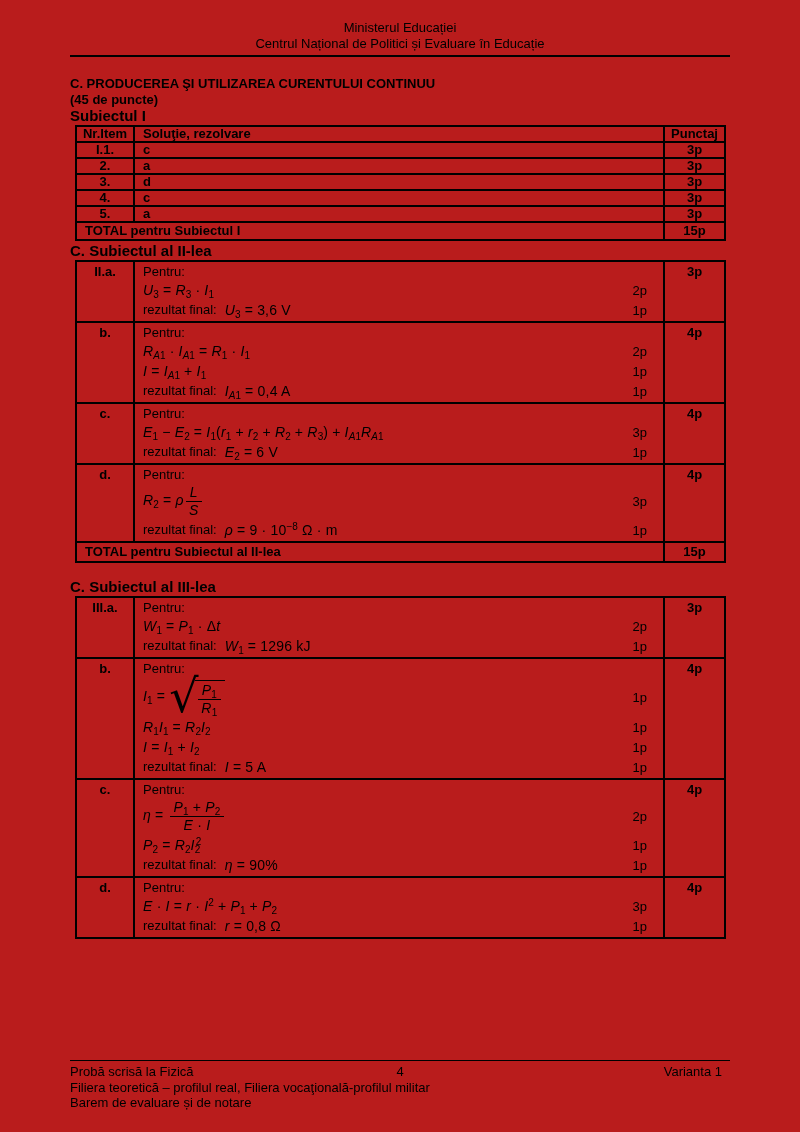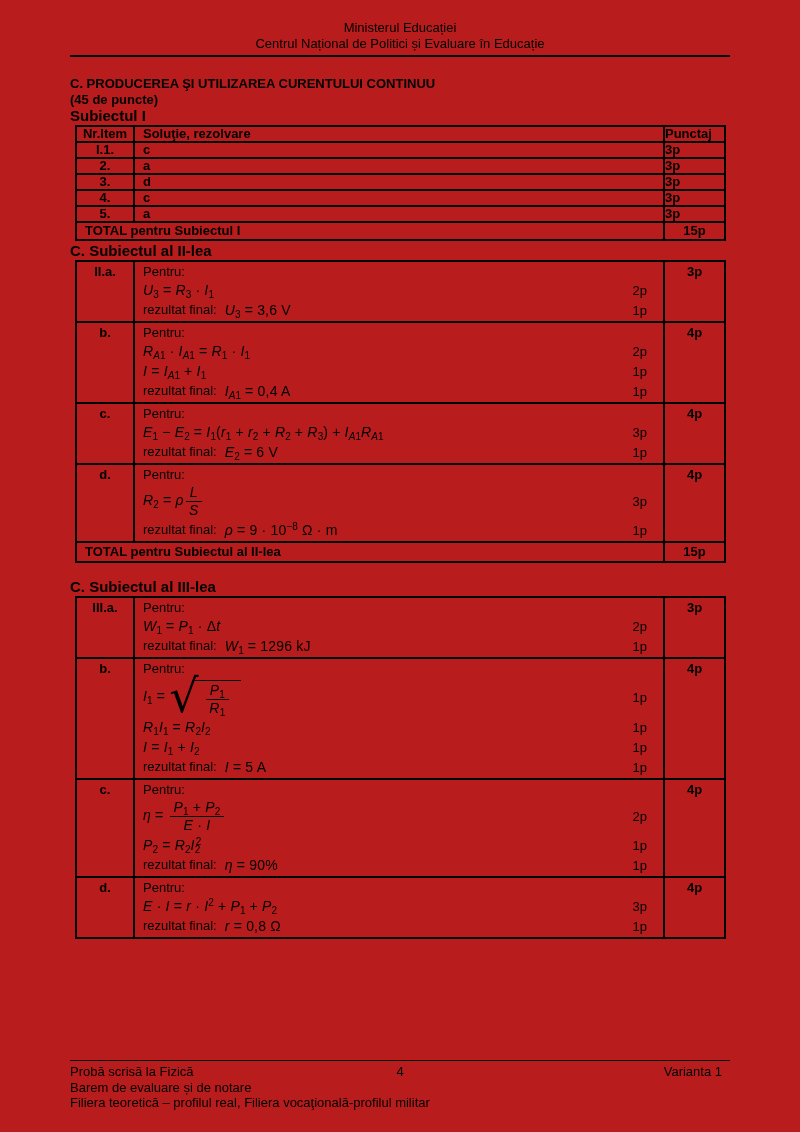--- a/index.html
+++ b/index.html
@@ -18,21 +18,21 @@
   .subj-title.mt{margin-top:16px;}
 
   
   table{border-collapse:collapse;table-layout:fixed;width:649px;margin-left:5px;}
   td{border:2px solid #000;padding:0;vertical-align:top;font-size:13px;}
   .col-item{width:58px;}.col-sol{width:530px;}.col-pts{width:61px;}
 
   .t1 td{height:14px;line-height:14px;font-weight:bold;}
   .t1 .c-item{text-align:center;}
   .t1 .c-sol{padding-left:8px;}
-  .t1 .c-pts{}
+  .t1 .c-pts{text-align:center;}
 
   .t2 .c-item{text-align:center;font-weight:bold;padding-top:2px;line-height:15px;}
   .t2 .c-pts{text-align:center;font-weight:bold;padding-top:2px;line-height:15px;}
   .t2 .c-sol{padding:1px 0;}
   .total-label{font-weight:bold;padding:1px 12px 1px 8px;height:16px;line-height:15px;}
   .total-pts{text-align:center;font-weight:bold;height:16px;line-height:15px;padding:1px 0;}
 
   
   .line{display:flex;justify-content:space-between;align-items:center;
         padding:0 16px 0 8px;min-height:20px;}
@@ -50,21 +50,21 @@
   .lformula sup{vertical-align:5px;}
   .lformula sub + sup{margin-left:-0.45em;}
   .frac{display:inline-flex;flex-direction:column;align-items:center;
         vertical-align:middle;margin:2px 2px;text-align:center;}
   .frac .num{border-bottom:1.5px solid #000;padding:0 4px 1px 4px;line-height:15px;}
   .frac .den{padding-top:1px;line-height:15px;}
   .sqrt{display:inline-flex;align-items:flex-start;vertical-align:middle;}
   .sqrt .radical{font-style:normal;font-size:46px;line-height:38px;margin-right:-4px;
                  font-family:"DejaVu Sans",sans-serif;}
   .sqrt .radicand{border-top:1.5px solid #000;margin-top:3px;padding:1px 4px 0 3px;}
-  .sqrt .frac{margin:1px 8px;justify-content:flex-end;}
+  .sqrt .frac{margin:1px 0;justify-content:flex-end;}
 
   
   .footer{position:absolute;left:70px;top:1060px;width:660px;
           border-top:1.5px solid #000;padding-top:3px;font-size:13px;line-height:15.5px;}
   .footer-row{position:relative;}
   .f-center{position:absolute;left:0;right:0;text-align:center;}
   .f-right{position:absolute;right:8px;top:0;}
 </style>
 </head>
 <body>
@@ -345,16 +345,16 @@
       </table>
 
   </div>
 
   <div class="footer">
     <div class="footer-row">
       <span>Probă scrisă la Fizică</span>
       <span class="f-center">4</span>
       <span class="f-right">Varianta 1</span>
     </div>
+    <div>Filiera teoretică – profilul real, Filiera vocaţională-profilul militar</div>
     <div>Barem de evaluare și de notare</div>
-    <div>Filiera teoretică – profilul real, Filiera vocaţională-profilul militar</div>
   </div>
 </div>
 
 </body></html>

